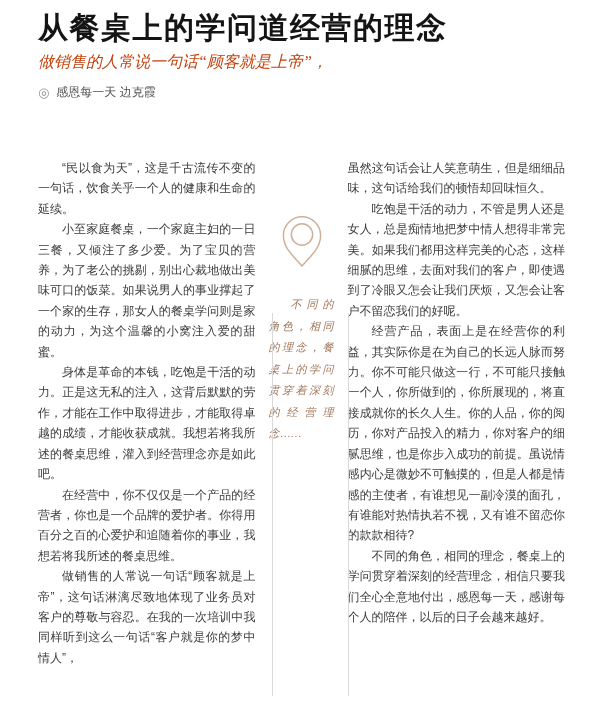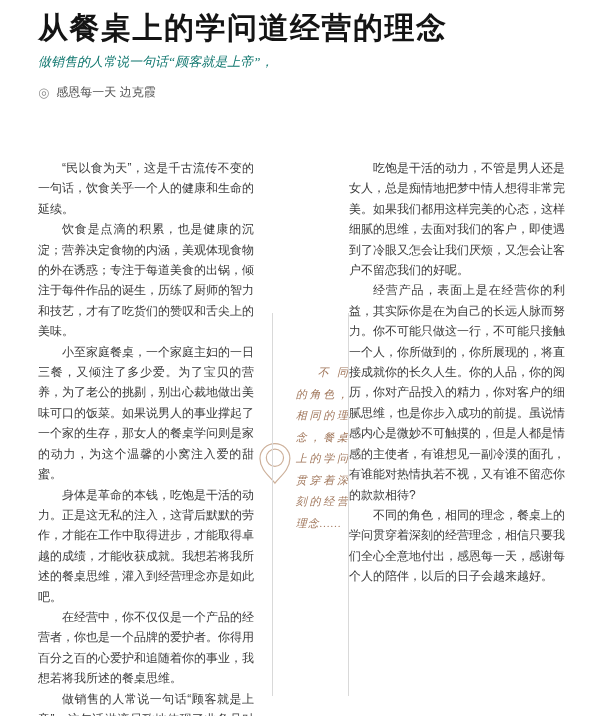--- a/index.html
+++ b/index.html
@@ -12,22 +12,22 @@
     overflow:hidden;
     box-sizing:border-box;
   }
   .header{padding:10px 24px 0 38px;}
   .title{
     font-size:30px;font-weight:700;color:#141414;
     letter-spacing:1.5px;line-height:36px;margin:0;
   }
   .subtitle{
     margin-top:7px;
-    font-size:13px;line-height:17px;
-    font-style:italic;color:#0f766e;
+    font-size:16px;line-height:17px;
+    font-style:italic;color:#c2410c;
     font-family:"Liberation Serif","DejaVu Serif",serif;
   }
   .author{
     margin-top:14px;font-size:12px;color:#4f4f4f;
     display:flex;align-items:center;gap:7px;
   }
   .author-marker{color:#8f8f8f;font-size:13px;line-height:12px;}
   .columns{
     position:absolute;left:0;top:153px;right:0;bottom:0;
     display:flex;
@@ -45,21 +45,21 @@
     text-justify:inter-ideograph;
     color:#3a3a3a;
   }
   .para.indent{text-indent:2em;}
   .rule{
     width:1px;background:#d9d9d9;
     margin-top:2px;margin-bottom:10px;
   }
   .middle{
     width:95px;
-    display:flex;flex-direction:row;align-items:center;
+    display:flex;flex-direction:column;align-items:center;
     box-sizing:border-box;
   }
   .pin{margin-top:52px;}
   .pull-quote{
     margin-top:22px;
     width:66px;
     font-size:11px;line-height:21.5px;
     font-style:italic;
     font-family:"Liberation Serif","DejaVu Serif",serif;
     text-indent:2em;
@@ -81,38 +81,38 @@
     <div class="author">
       <span class="author-marker">◎</span>
       <span>感恩每一天  边克霞</span>
     </div>
   </div>
 
   <div class="columns">
 
     <div class="col">
         <p class="para indent">“民以食为天”，这是千古流传不变的一句话，饮食关乎一个人的健康和生命的延续。</p>
-        <p class="para indent">饮食是点滴的积累，也是健康的沉淀；营养决定食物的内涵，美观体现食物的外在诱惑；专注于每道美食的出锅，倾注于每件作品的诞生，历练了厨师的智力和技艺，才有了吃货们的赞叹和舌尖上的美味。</p>
         <p class="para indent">小至家庭餐桌，一个家庭主妇的一日三餐，又倾注了多少爱。为了宝贝的营养，为了老公的挑剔，别出心裁地做出美味可口的饭菜。如果说男人的事业撑起了一个家的生存，那女人的餐桌学问则是家的动力，为这个温馨的小窝注入爱的甜蜜。</p>
         <p class="para indent">身体是革命的本钱，吃饱是干活的动力。正是这无私的注入，这背后默默的劳作，才能在工作中取得进步，才能取得卓越的成绩，才能收获成就。我想若将我所述的餐桌思维，灌入到经营理念亦是如此吧。</p>
         <p class="para indent">在经营中，你不仅仅是一个产品的经营者，你也是一个品牌的爱护者。你得用百分之百的心爱护和追随着你的事业，我想若将我所述的餐桌思维。</p>
         <p class="para indent">做销售的人常说一句话“顾客就是上帝”，这句话淋漓尽致地体现了业务员对客户的尊敬与容忍。在我的一次培训中我同样听到这么一句话“客户就是你的梦中情人”，</p>
       </div>
 
     <div class="middle">
       <div class="rule" style="position:absolute;left:272px;top:158px;bottom:10px;"></div>
       <div class="rule" style="position:absolute;left:348px;top:158px;bottom:10px;"></div>
       <svg class="pin" width="52" height="62" viewBox="0 0 56 64" fill="none">
         <path d="M28 59 C 21 50, 8 41, 8 26 A 20 20 0 1 1 48 26 C 48 41, 35 50, 28 59 Z" stroke="#cdb09a" stroke-width="1.6" fill="none"></path>
         <circle cx="28" cy="25" r="11.5" stroke="#cdb09a" stroke-width="1.6" fill="none"></circle>
       </svg>
       <div class="pull-quote" style="color:#a0765a;">不同的角色，相同的理念，餐桌上的学问贯穿着深刻的经营理念……</div>
     </div>
 
     <div class="col">
+        <p class="para">虽然这句话会让人笑意萌生，但是细细品味，这句话给我们的顿悟却回味恒久。</p>
         <p class="para indent">吃饱是干活的动力，不管是男人还是女人，总是痴情地把梦中情人想得非常完美。如果我们都用这样完美的心态，这样细腻的思维，去面对我们的客户，即使遇到了冷眼又怎会让我们厌烦，又怎会让客户不留恋我们的好呢。</p>
         <p class="para indent">经营产品，表面上是在经营你的利益，其实际你是在为自己的长远人脉而努力。你不可能只做这一行，不可能只接触一个人，你所做到的，你所展现的，将直接成就你的长久人生。你的人品，你的阅历，你对产品投入的精力，你对客户的细腻思维，也是你步入成功的前提。虽说情感内心是微妙不可触摸的，但是人都是情感的主使者，有谁想见一副冷漠的面孔，有谁能对热情执若不视，又有谁不留恋你的款款相待?</p>
         <p class="para indent">不同的角色，相同的理念，餐桌上的学问贯穿着深刻的经营理念，相信只要我们全心全意地付出，感恩每一天，感谢每个人的陪伴，以后的日子会越来越好。</p>
       </div>
 
   </div>
 
 </div>
 
 </body></html>

